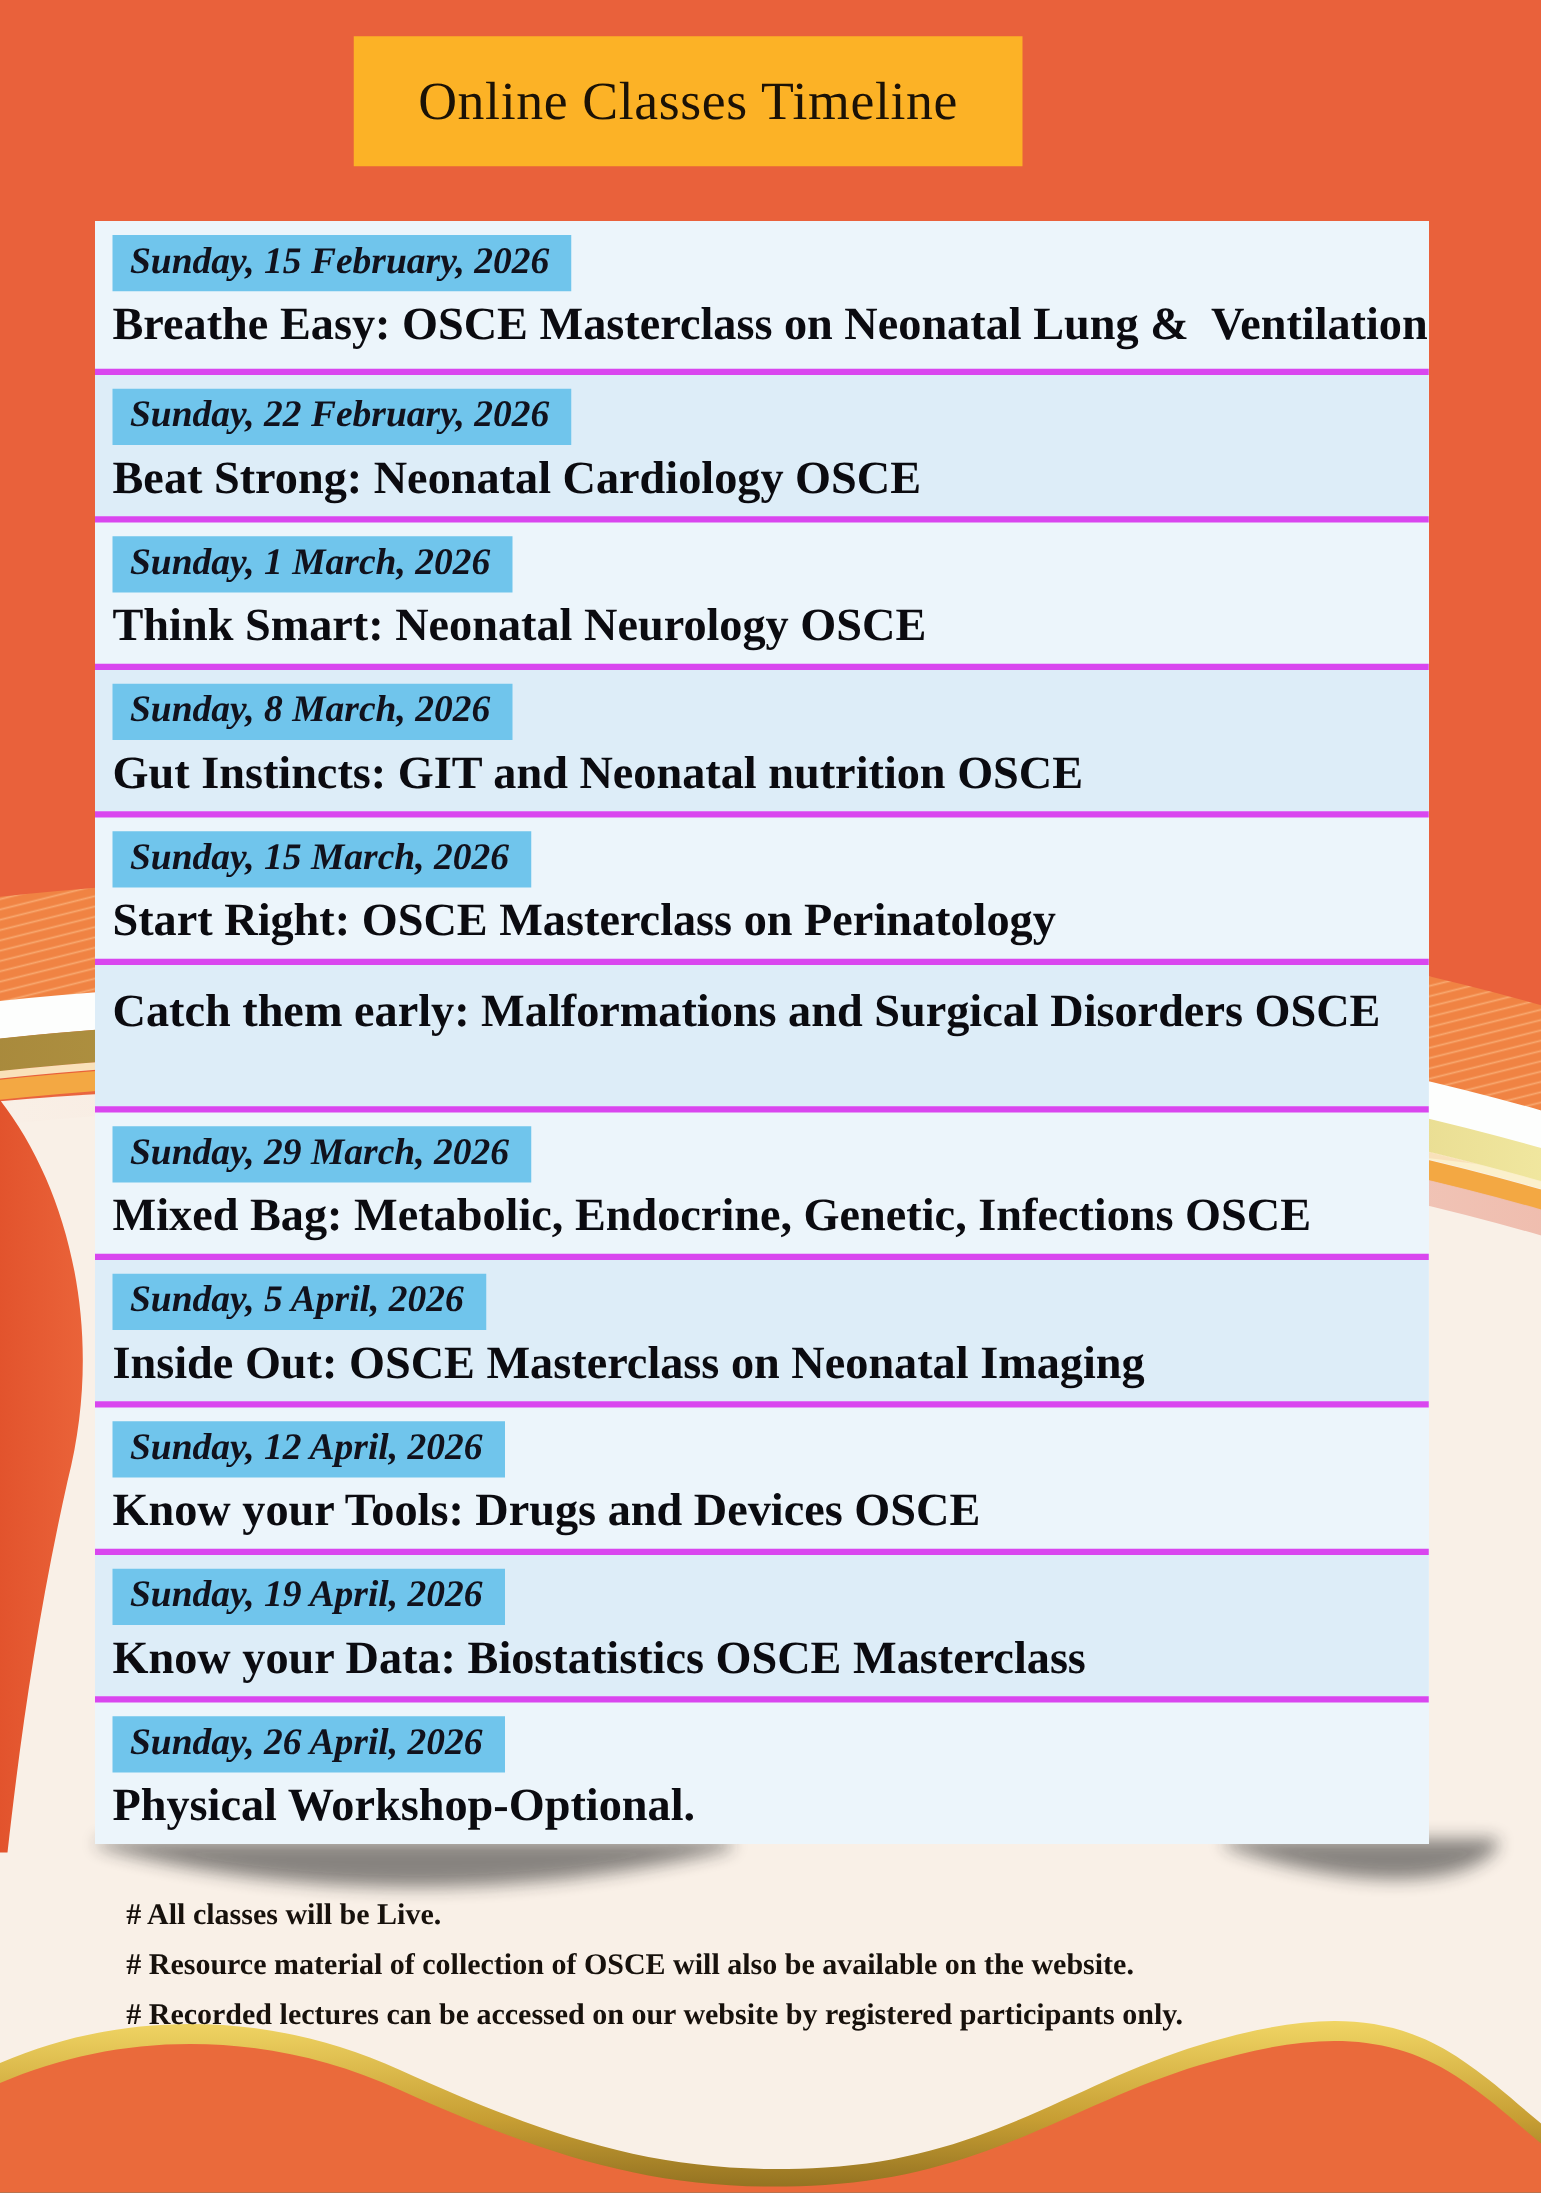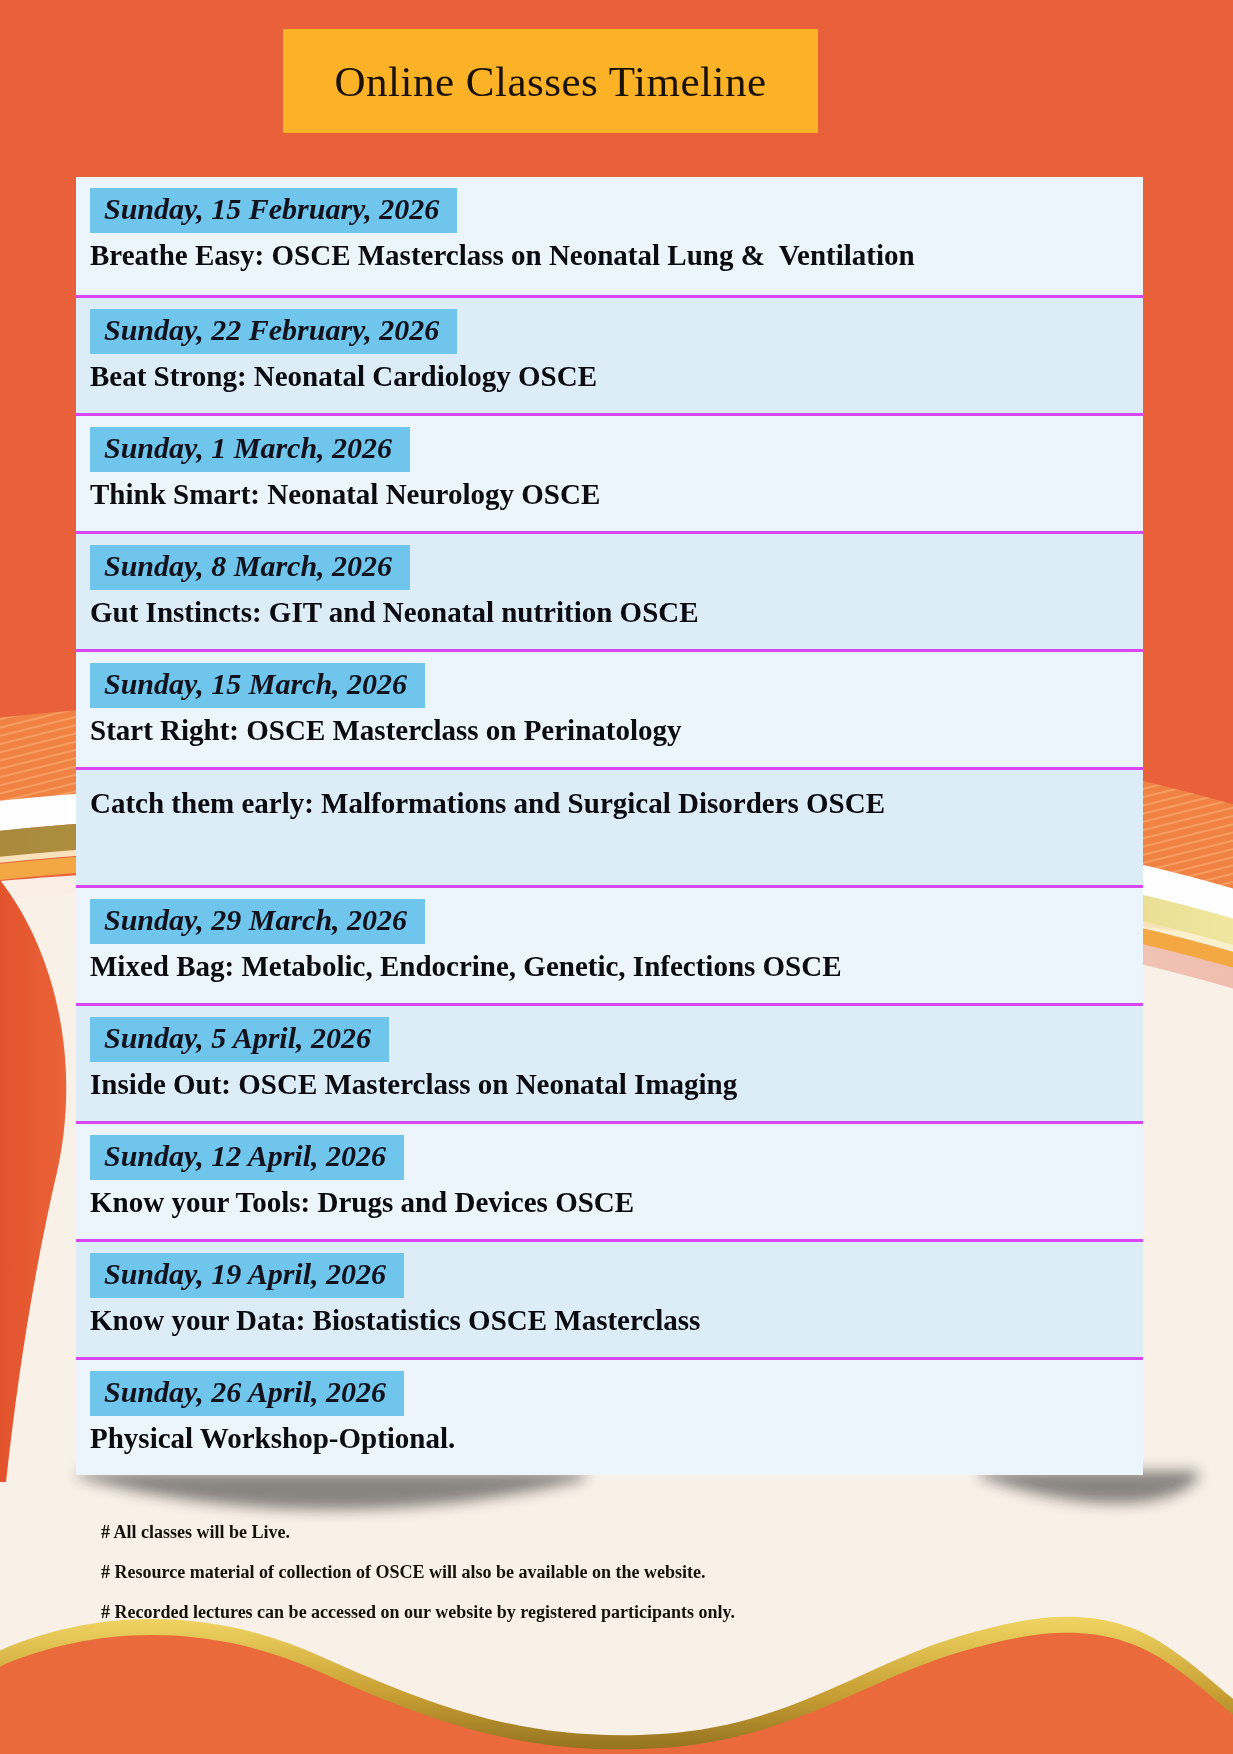--- a/index.html
+++ b/index.html
@@ -27,45 +27,45 @@
   
   .panel{
     position:absolute;left:76px;top:177px;width:1067px;height:1298px;
     background:#ecf5fb;z-index:2;
     display:flex;flex-direction:column;justify-content:space-between;
   }
   .entry{
     box-sizing:border-box;
     height:118px;
     padding:11px 10px 0 14px;
-    border-top:3px solid #d946ef;
+    border-top:5px solid #d946ef;
   }
   .entry:first-child{border-top:none;}
   .entry:nth-child(even){background:#ddedf8;}
   .entry-date{
     display:inline-block;
     background:#70c5ec;
     color:#11121d;
     font-size:30px;font-weight:bold;font-style:italic;
     padding:4px 18px 8px 14px;
     line-height:1.1;
   }
   .entry-title{
     margin-top:5px;
-    font-size:29px;font-weight:bold;color:#0b0b10;
+    font-size:37px;font-weight:bold;color:#0b0b10;
     line-height:1.2;
     white-space:pre;
   }
 
   
   .notes{
     position:absolute;left:101px;top:1512px;width:1060px;z-index:2;
   }
   .note-line{
-    font-size:18px;font-weight:bold;color:#17110c;
+    font-size:24px;font-weight:bold;color:#17110c;
     line-height:40px;
     white-space:pre;
   }
 </style>
 </head>
 <body>
 
 <div class="page">
 
   <svg class="bg-decor" width="1233" height="1754" viewBox="0 0 1233 1754" aria-hidden="true">

